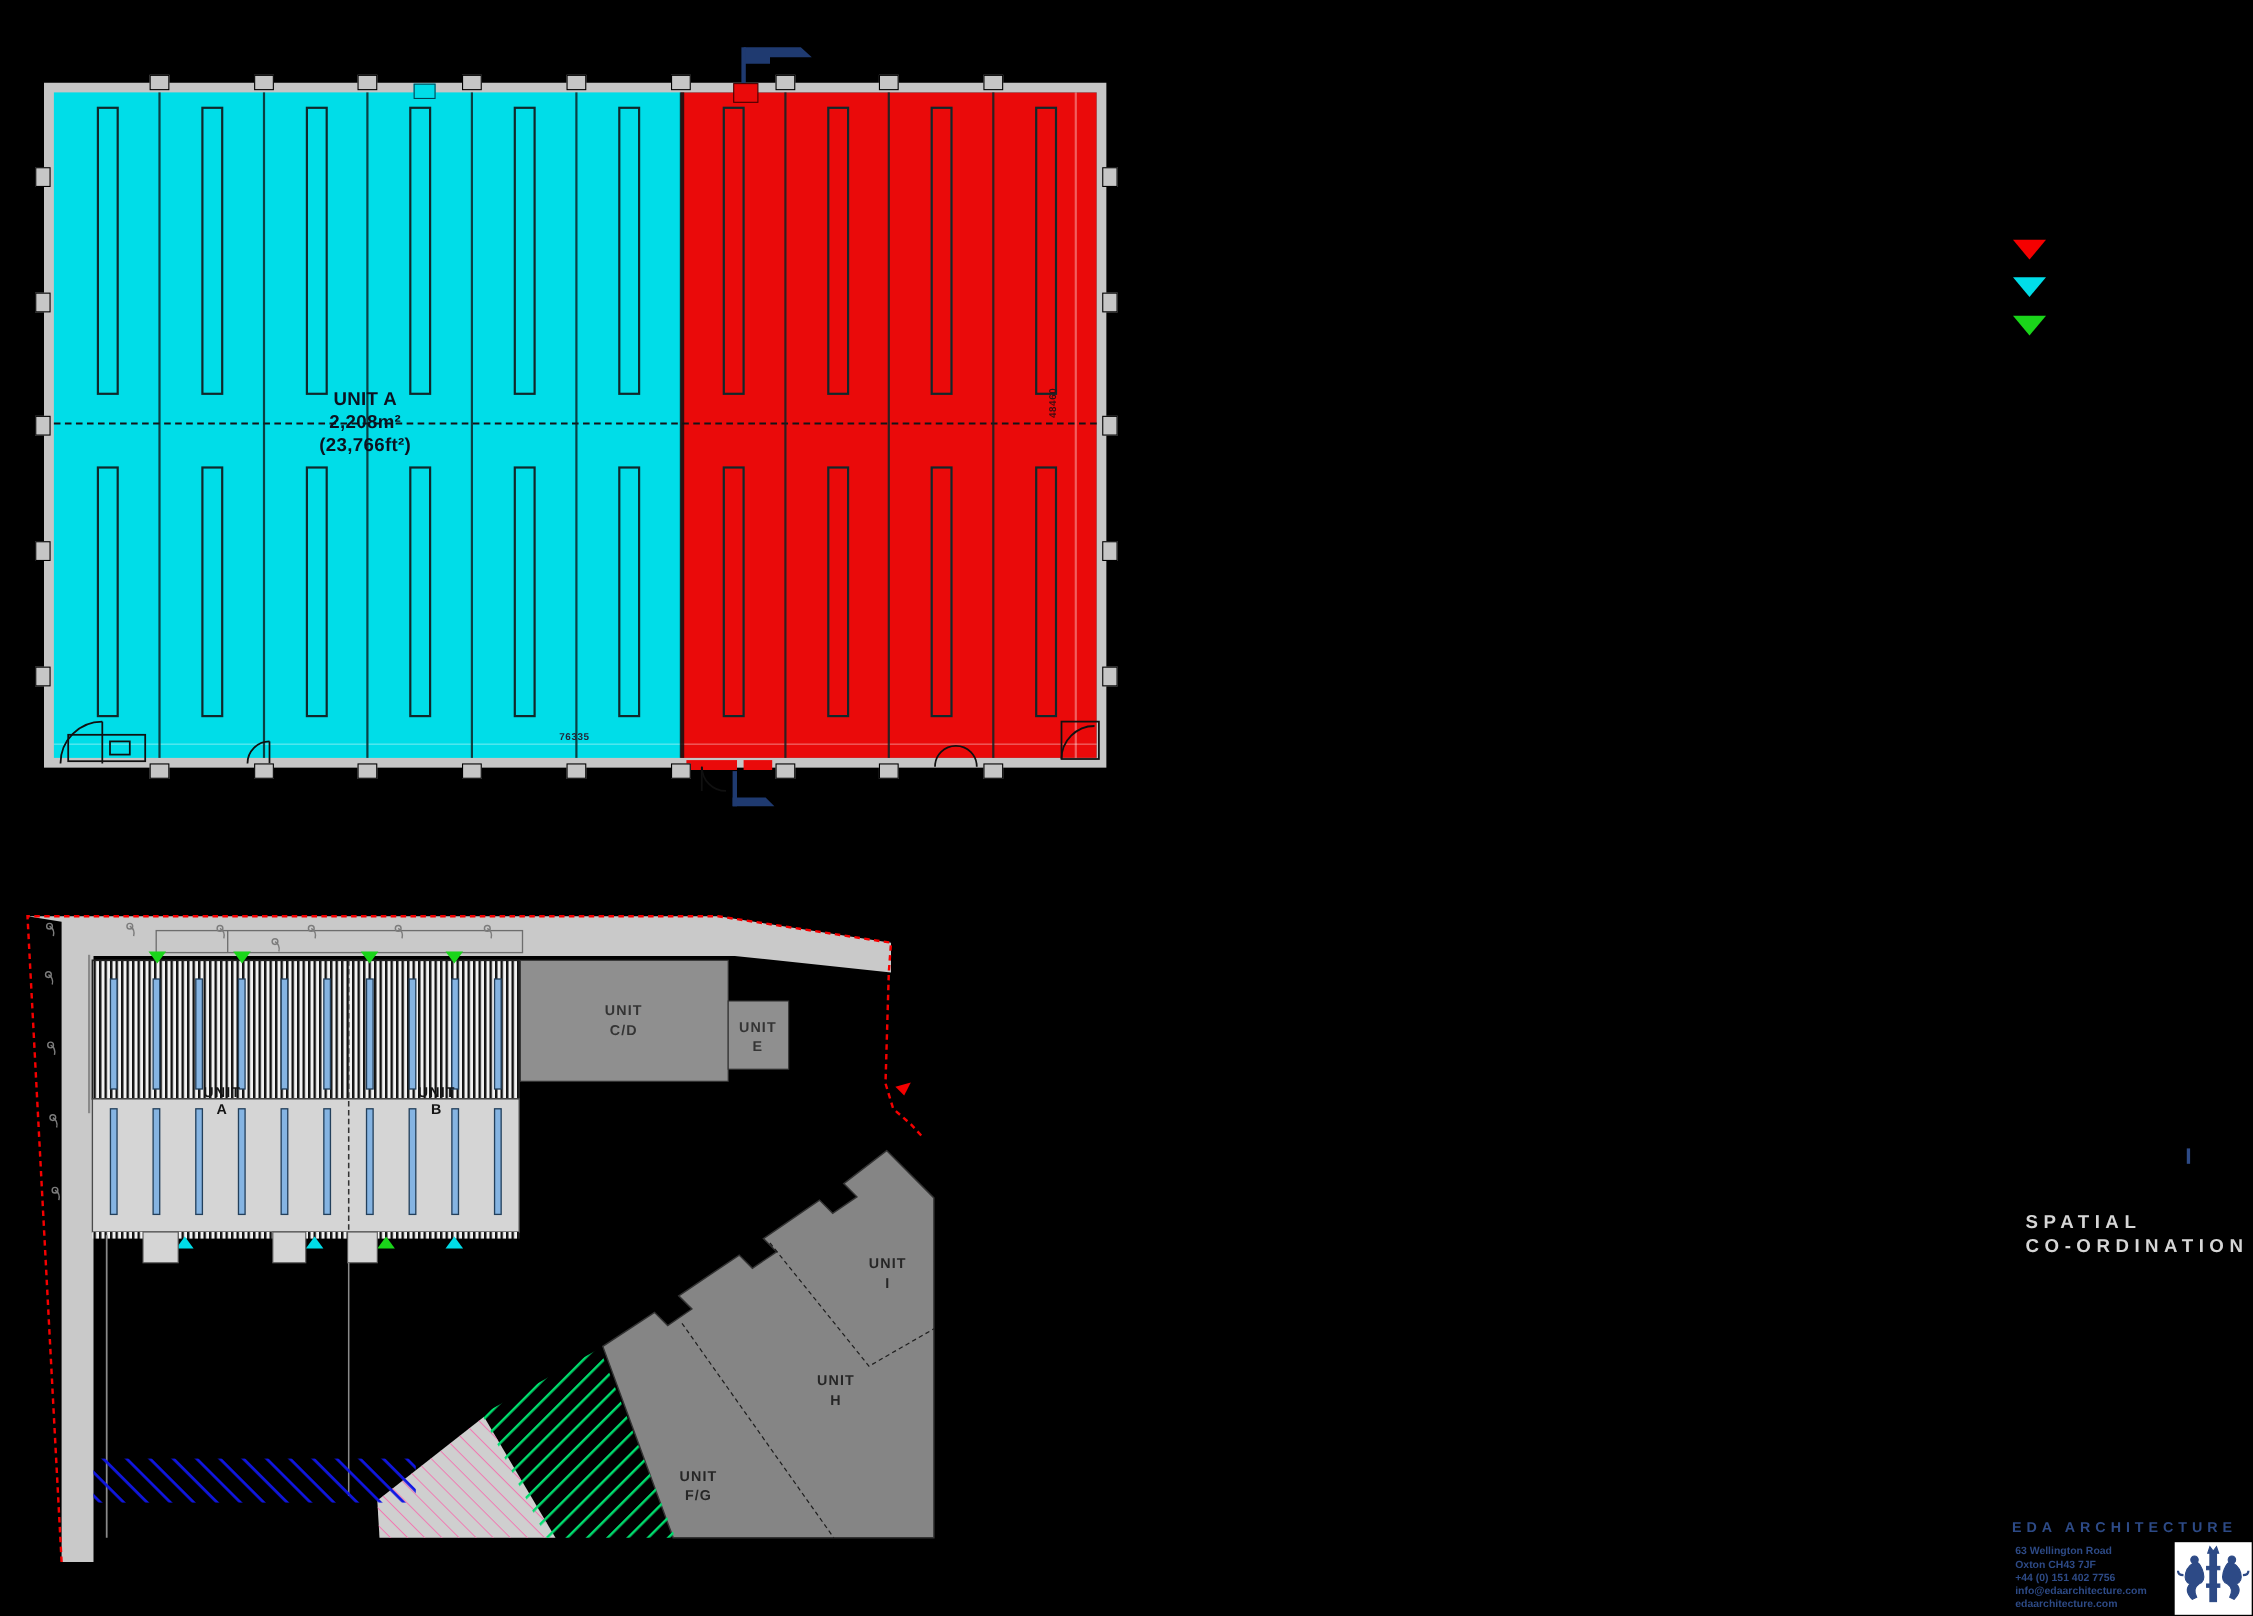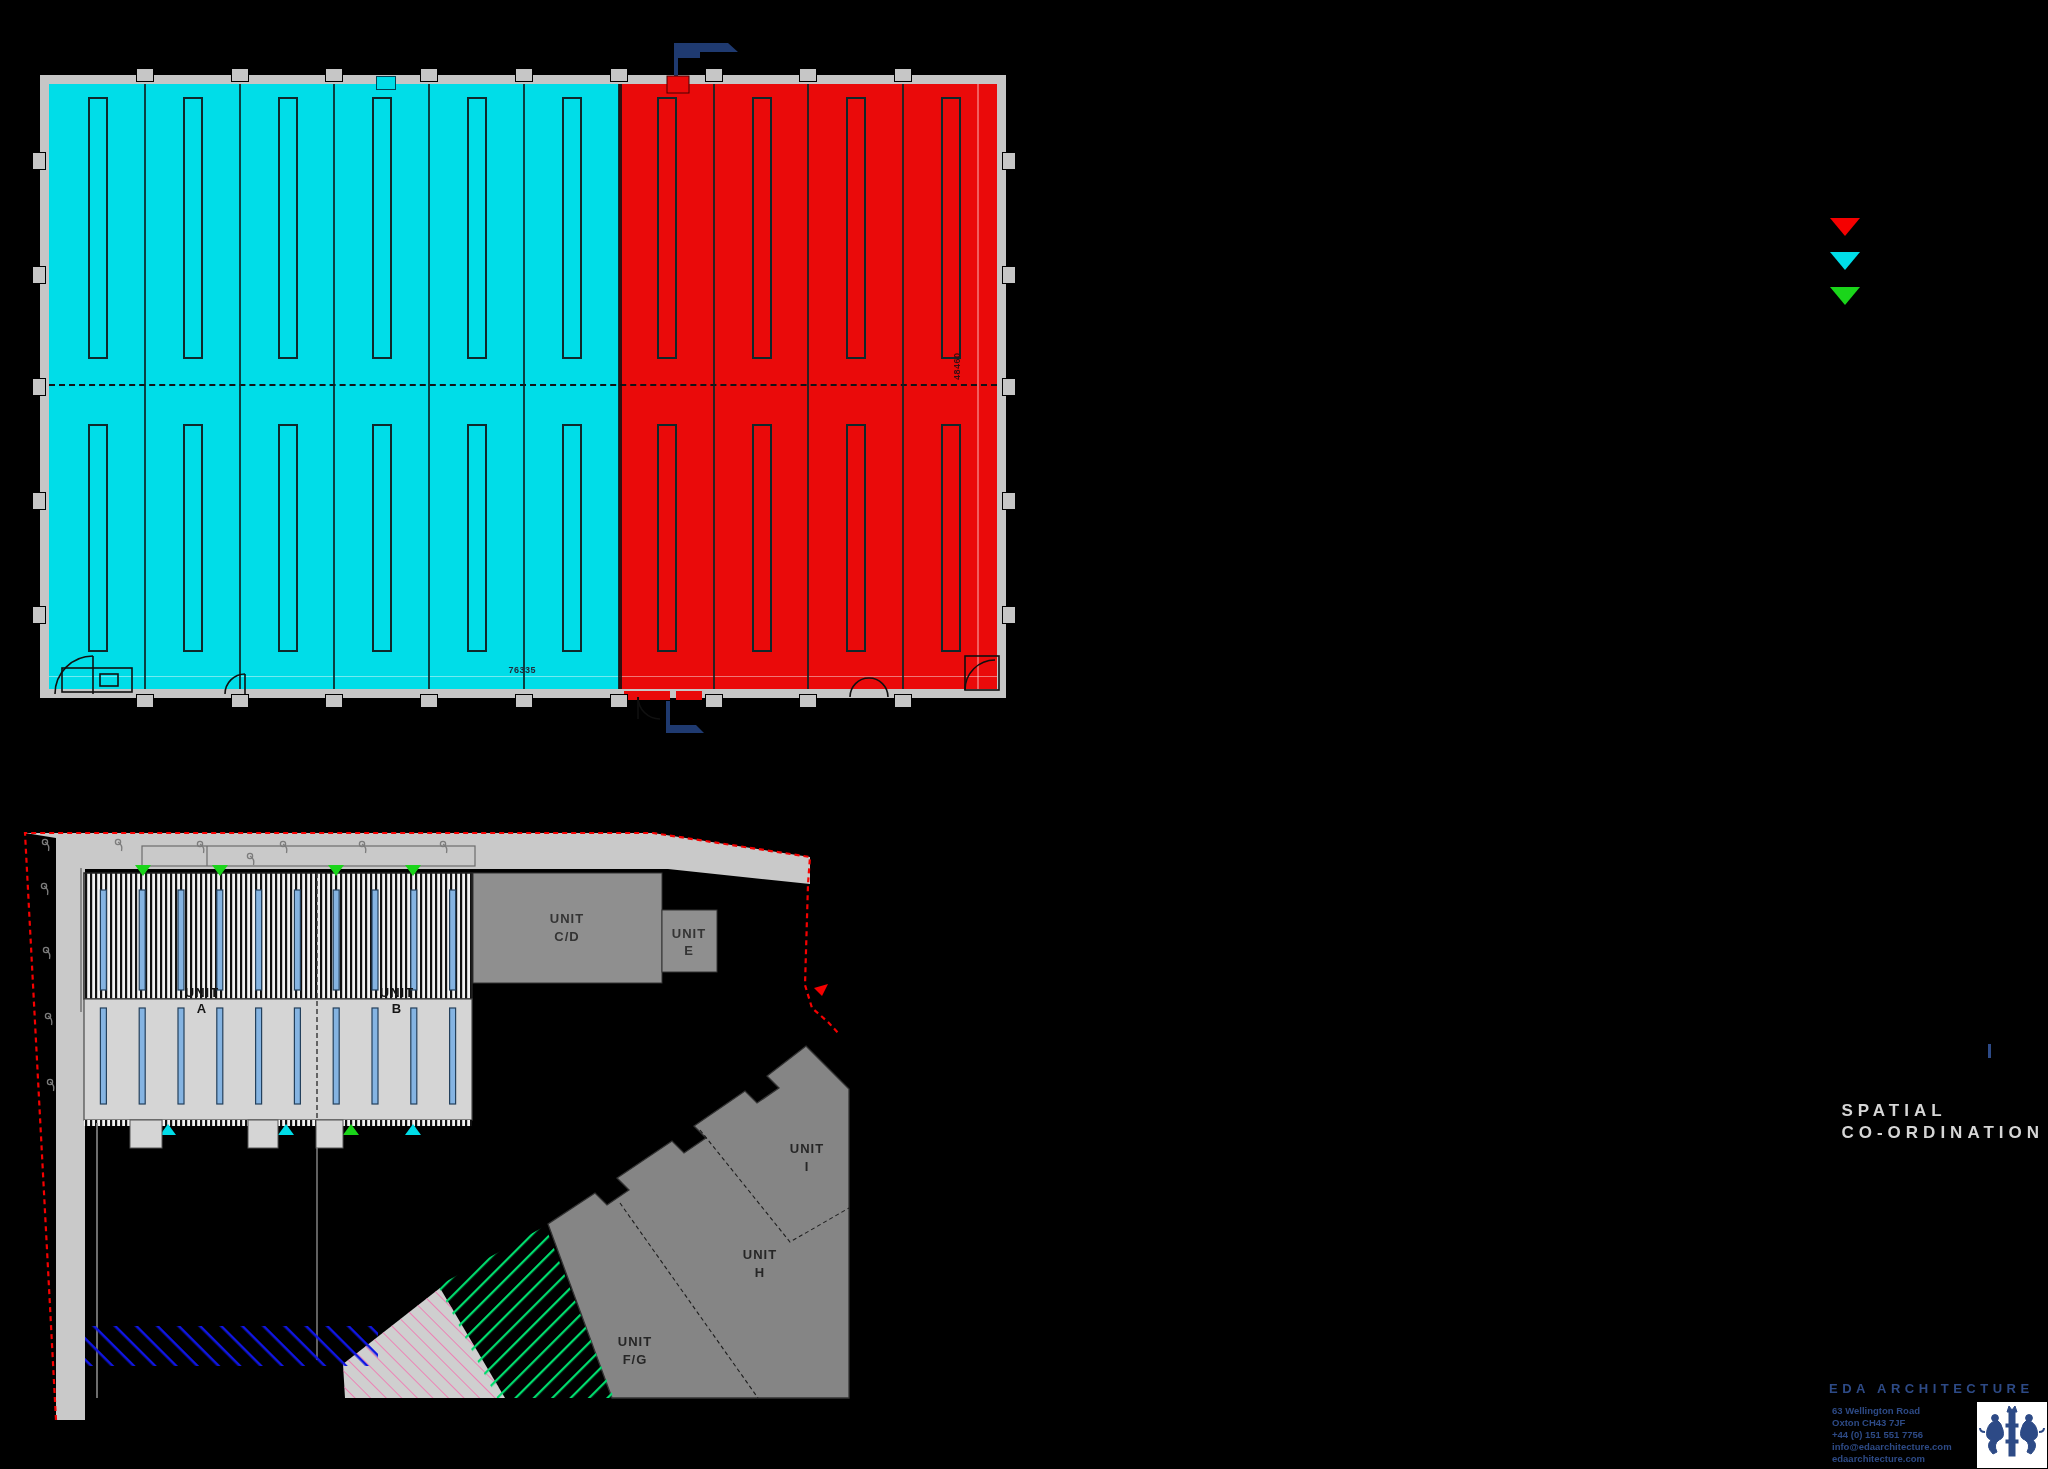--- a/index.html
+++ b/index.html
@@ -73,20 +73,25 @@
         <div class="abs fp-slot" style="left: 608px; top: 340px; width: 16px; height: 224px;"></div>
         <div class="abs fp-slot" style="left: 703px; top: 13px; width: 16px; height: 258px;"></div>
         <div class="abs fp-slot" style="left: 703px; top: 340px; width: 16px; height: 224px;"></div>
         <div class="abs fp-slot" style="left: 797px; top: 13px; width: 16px; height: 258px;"></div>
         <div class="abs fp-slot" style="left: 797px; top: 340px; width: 16px; height: 224px;"></div>
         <div class="abs fp-slot" style="left: 892px; top: 13px; width: 16px; height: 258px;"></div>
         <div class="abs fp-slot" style="left: 892px; top: 340px; width: 16px; height: 224px;"></div>
       </div>
   </div>
 
+  <div class="abs fp-text" style="left:222px;top:352px;">
+    <div>UNIT A</div>
+    <div>2,208m²</div>
+    <div>(23,766ft²)</div>
+  </div>
 
   <div class="abs fp-dim" id="fp-dim-h">76335</div>
   <div class="abs fp-dim" id="fp-dim-v">48460</div>
 
   <div class="abs" id="fp-cyan-tick"></div>
   <div class="abs red-wall-bit" style="left:624px;width:46px;"></div>
   <div class="abs red-wall-bit" style="left:676px;width:26px;"></div>
 
   <svg class="abs" style="left:655px;top:28px;" width="100" height="70">
     <path d="M21 15 h52 l10 9 h-38 v6 h-24 z" fill="#1f3a70"></path>
@@ -271,21 +276,21 @@
 
   <div class="abs" id="blue-dash"></div>
   <div class="abs" id="brand">
     <div>SPATIAL</div>
     <div>CO-ORDINATION</div>
   </div>
   <div class="abs" id="firm-name">EDA ARCHITECTURE</div>
   <div class="abs" id="firm-address">
     <div>63 Wellington Road</div>
     <div>Oxton CH43 7JF</div>
-    <div>+44 (0) 151 551 7756</div>
+    <div>+44 (0) 151 402 7756</div>
     <div>info@edaarchitecture.com</div>
     <div>edaarchitecture.com</div>
   </div>
   <div class="abs" id="firm-logo">
     <svg width="70" height="66" viewBox="0 0 70 66">
       <g fill="#2d4a86" stroke="#2d4a86">
         <rect x="32" y="10" width="6" height="44"></rect>
         <path d="M30 10 l2 -6 3 4 3 -4 2 6 z"></path>
         <rect x="29" y="22" width="12" height="3"></rect>
           <rect x="29" y="38" width="12" height="3"></rect>

